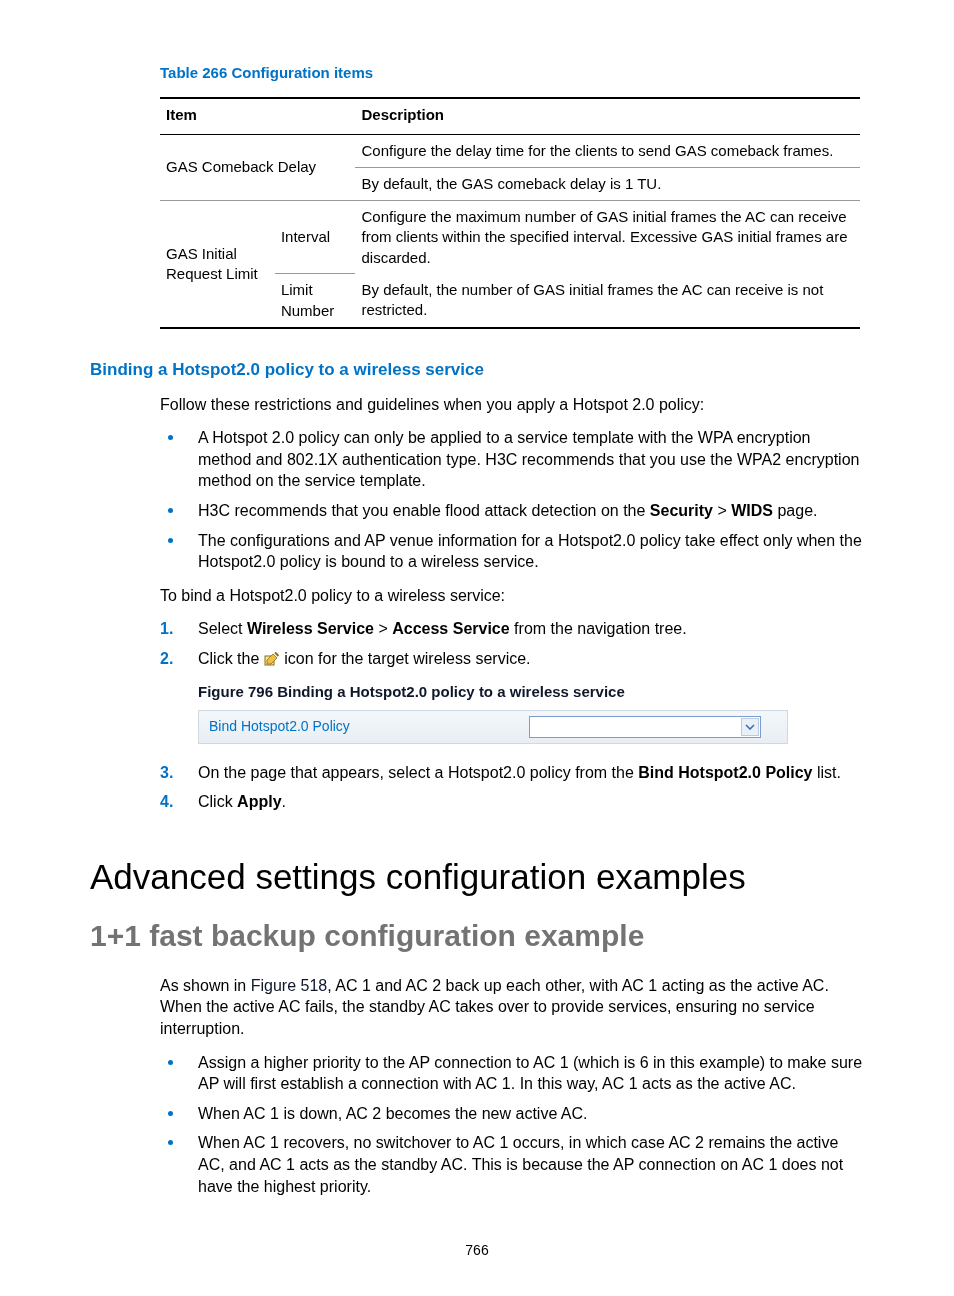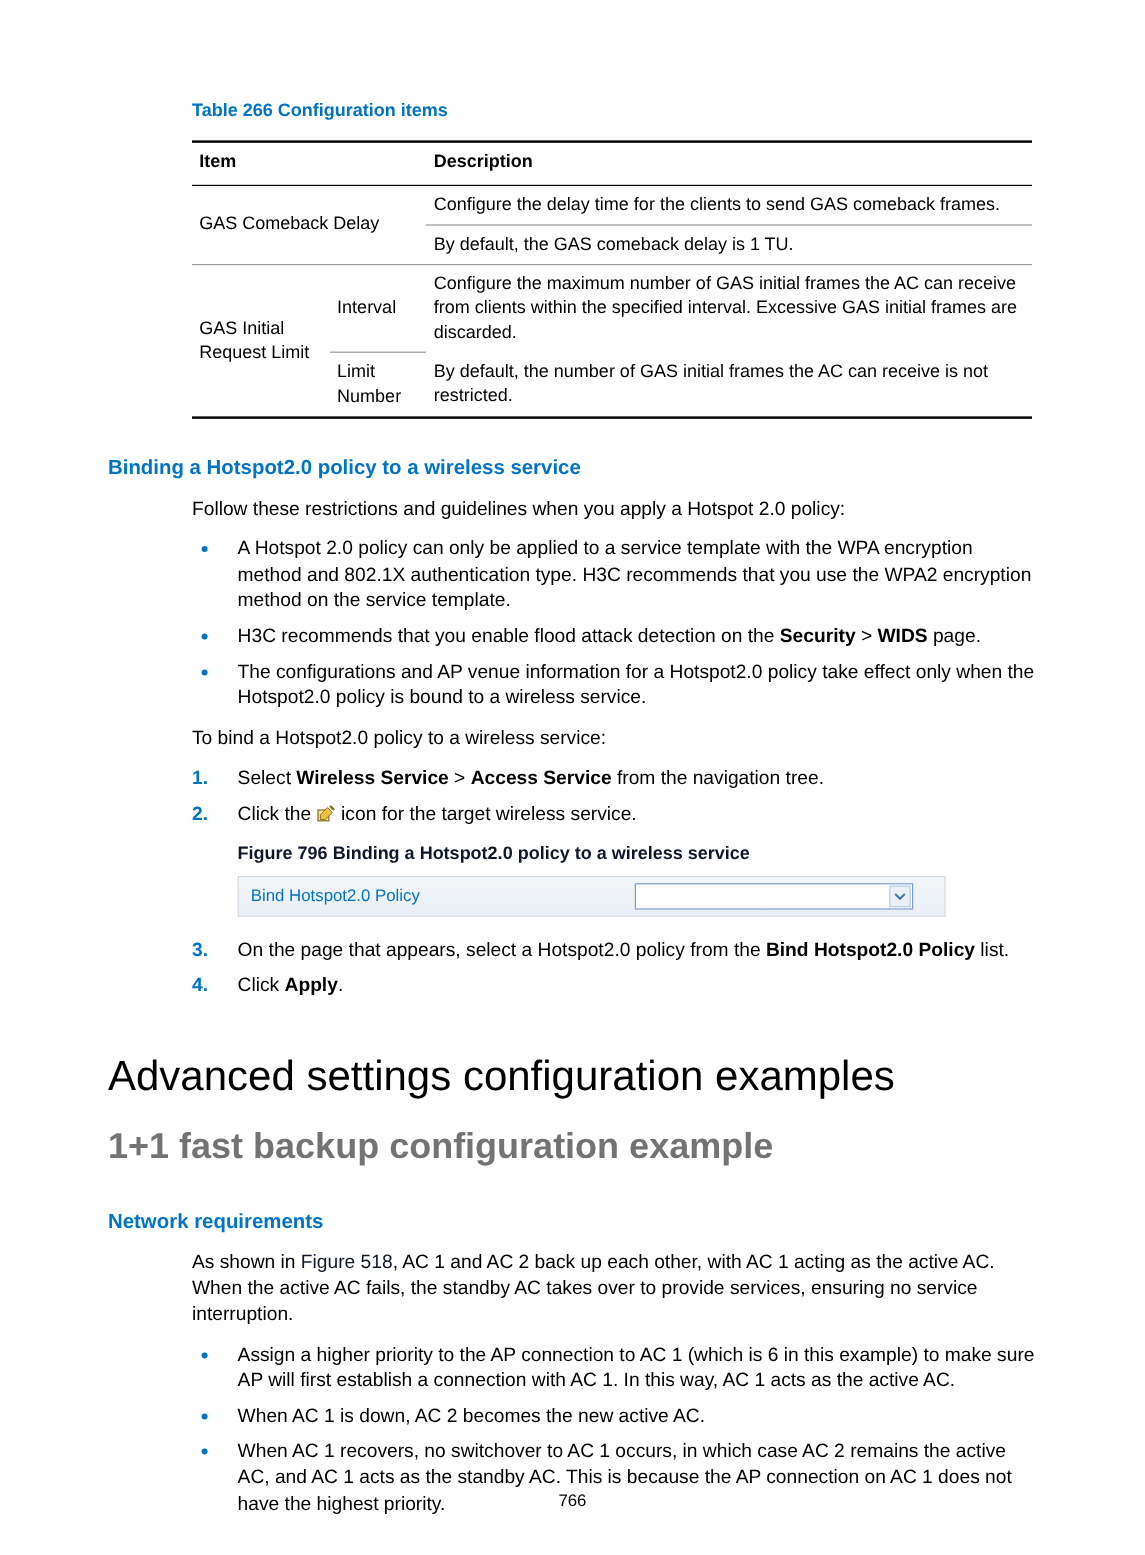--- a/index.html
+++ b/index.html
@@ -10,21 +10,21 @@
     height: 1296px;
     font-family: Arial, Helvetica, sans-serif;
     font-size: 16px;
     color: #000;
     background: #fff;
     line-height: 1.35;
   }
   .page {
     position: relative;
     box-sizing: border-box;
-    padding: 83px 90px 50px 90px;
+    padding: 63px 90px 50px 90px;
     width: 954px;
     height: 1296px;
   }
   .table-caption {
     color: #0073c6;
     font-weight: bold;
     font-size: 15px;
     margin: 0 0 14px 70px;
   }
   table.config {
@@ -243,21 +243,20 @@
     <li>
       <span>On the page that appears, select a Hotspot2.0 policy from the </span><b>Bind Hotspot2.0 Policy</b><span> list.</span>
     </li>
     <li>
       <span>Click </span><b>Apply</b><span>.</span>
     </li>
   </ol>
 
   <div class="h1">Advanced settings configuration examples</div>
   <div class="h2">1+1 fast backup configuration example</div>
-  <div class="h3">Network requirements</div>
 
   <div class="para">
     <span>As shown in </span><a class="figref">Figure 518</a><span>, AC 1 and AC 2 back up each other, with AC 1 acting as the active AC. When the active AC fails, the standby AC takes over to provide services, ensuring no service interruption.</span>
   </div>
 
   <ul class="bullets">
     <li>Assign a higher priority to the AP connection to AC 1 (which is 6 in this example) to make sure AP will first establish a connection with AC 1. In this way, AC 1 acts as the active AC.</li>
     <li>When AC 1 is down, AC 2 becomes the new active AC.</li>
     <li>When AC 1 recovers, no switchover to AC 1 occurs, in which case AC 2 remains the active AC, and AC 1 acts as the standby AC. This is because the AP connection on AC 1 does not have the highest priority.</li>
   </ul>

